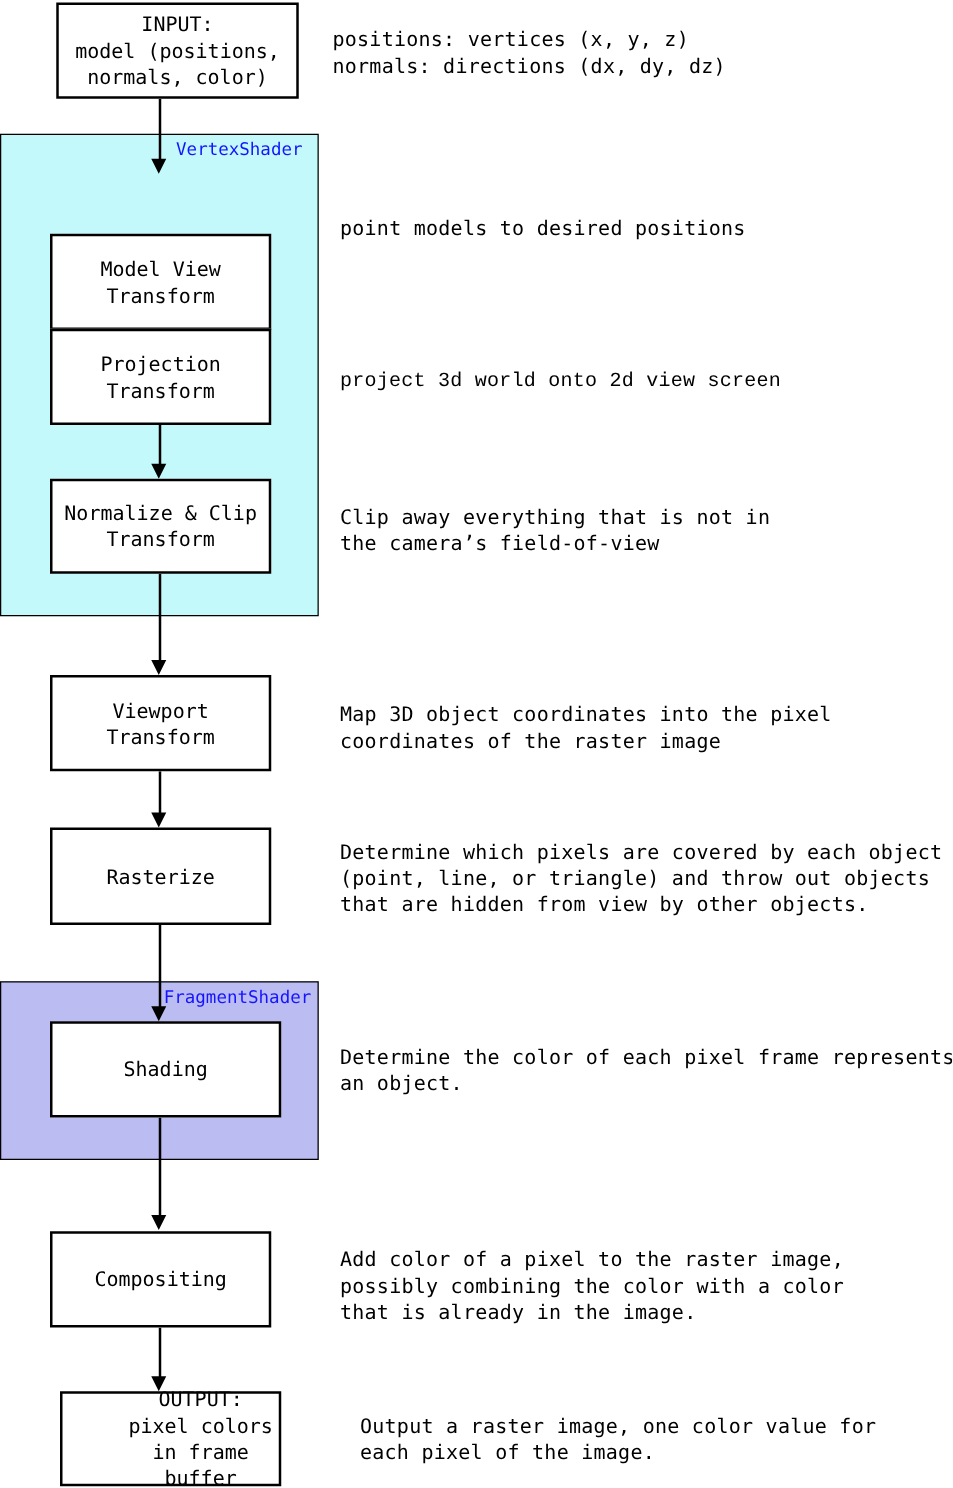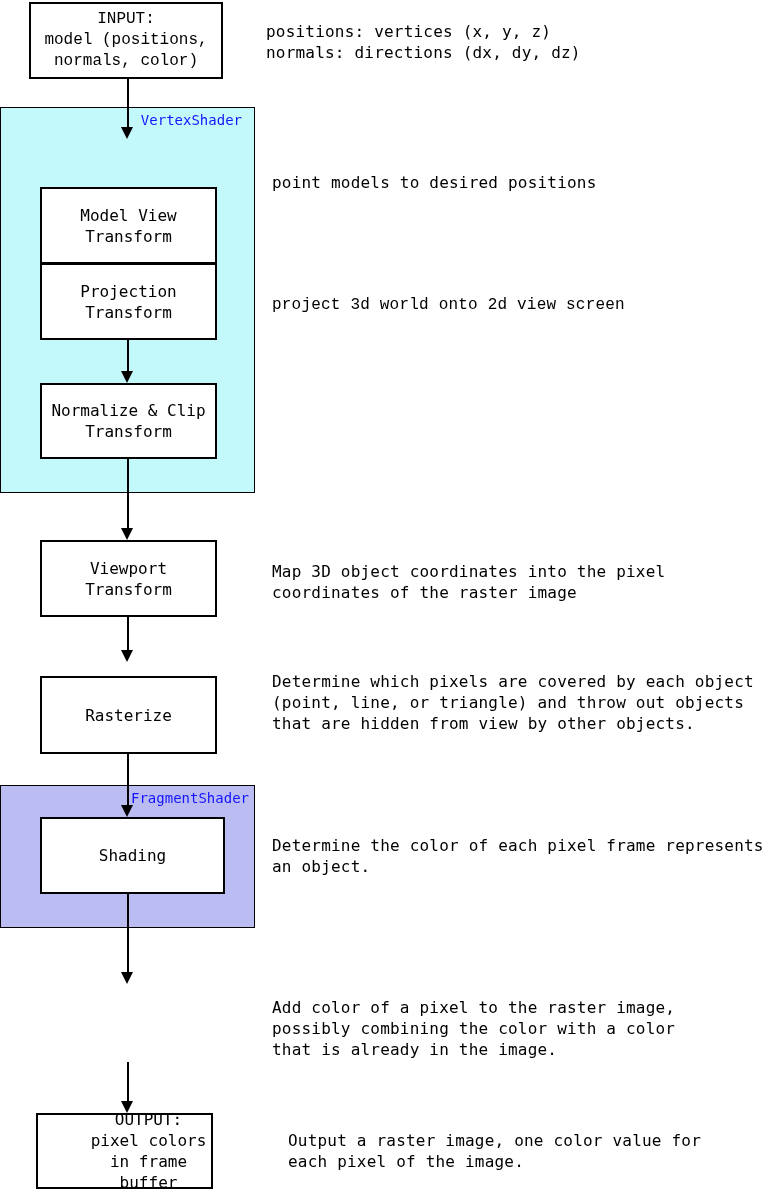--- a/index.html
+++ b/index.html
@@ -48,29 +48,29 @@
     border: 2px solid var(--ink);
     display: flex;
     align-items: center;
     justify-content: center;
     text-align: center;
     white-space: pre-line;
     font-size: 16px;
     line-height: 21px;
     z-index: 2;
   }
-  #node-input        { left: 29px; top: 2px;    width: 194px; height: 77px; font-family: Liberation Mono, monospace; }
+  #node-input        { left: 45px; top: 2px;    width: 194px; height: 77px; }
   #node-modelview    { left: 40px; top: 139px;  width: 177px; height: 77px; margin-top: 48px; }
   #node-projection   { left: 40px; top: 263px;  width: 177px; height: 77px; }
   #node-normclip     { left: 40px; top: 383px;  width: 177px; height: 76px; }
   #node-viewport     { left: 40px; top: 540px;  width: 177px; height: 77px; }
-  #node-rasterize    { left: 40px; top: 676px;  width: 177px; height: 78px; }
+  #node-rasterize    { left: 40px; top: 662px;  width: 177px; height: 78px; }
   #node-shading      { left: 40px; top: 817px;  width: 185px; height: 77px; }
   #node-compositing  { left: 40px; top: 985px;  width: 177px; height: 77px; }
-  #node-output       { left: 36px; top: 1113px; width: 177px; height: 76px; padding-left: 48px; }
+  #node-output       { left: 48px; top: 1113px; width: 177px; height: 76px; padding-left: 48px; }
 
   
   .arrow { position: absolute; left: 121px; width: 13px; z-index: 1; }
   .arrow .shaft {
     position: absolute; left: 5.5px; top: 0; bottom: 11px; width: 2px;
     background: var(--ink);
   }
   .arrow .head {
     position: absolute; left: 0; bottom: 0; width: 0; height: 0;
     border-left: 6.5px solid transparent;
@@ -149,28 +149,31 @@
   <div class="node" id="node-modelview">Model View
 Transform</div>
   <div class="node" id="node-projection">Projection
 Transform</div>
   <div class="node" id="node-normclip">Normalize &amp; Clip
 Transform</div>
   <div class="node" id="node-viewport">Viewport
 Transform</div>
   <div class="node" id="node-rasterize">Rasterize</div>
   <div class="node" id="node-shading">Shading</div>
+  <div class="node" id="node-compositing">Compositing</div>
   <div class="node" id="node-output">OUTPUT:
 pixel colors
 in frame buffer</div>
 
   <div class="note" id="note-input">positions: vertices (x, y, z)
 normals: directions (dx, dy, dz)</div>
   <div class="note" id="note-modelview">point models to desired positions</div>
   <div class="note" id="note-projection">project 3d world onto 2d view screen</div>
+  <div class="note" id="note-normclip">Clip away everything that is not in
+the camera’s field-of-view</div>
   <div class="note" id="note-viewport">Map 3D object coordinates into the pixel
 coordinates of the raster image</div>
   <div class="note" id="note-rasterize">Determine which pixels are covered by each object
 (point, line, or triangle) and throw out objects
 that are hidden from view by other objects.</div>
   <div class="note" id="note-shading">Determine the color of each pixel frame represents
 an object.</div>
   <div class="note" id="note-compositing">Add color of a pixel to the raster image,
 possibly combining the color with a color
 that is already in the image.</div>

